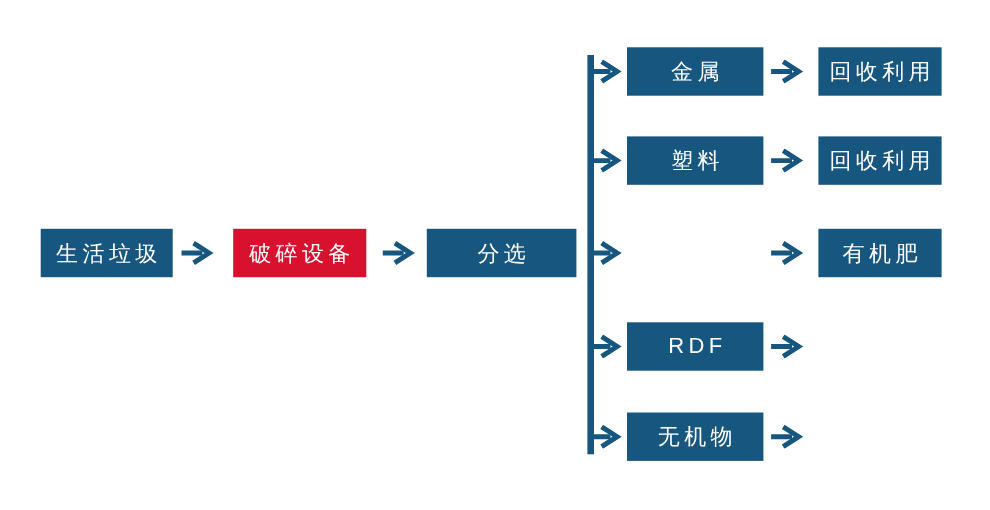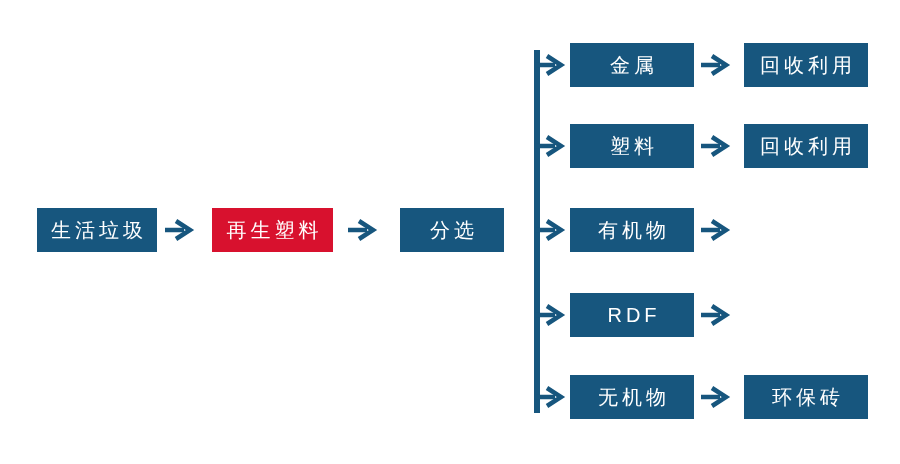--- a/index.html
+++ b/index.html
@@ -44,48 +44,48 @@
   }
   .vline{
     position:absolute;
     left:534px;top:50px;
     width:6px;height:363px;
     background:var(--blue);
   }
   
   .n-source{left:37px;top:208px;width:120px;}
   .n-process{left:212px;top:208px;width:121px;}
-  .n-sorting{left:388px;top:208px;width:104px;margin-left:12px;}
+  .n-sorting{left:388px;top:208px;width:136px;}
   .a-main1{left:163px;top:219px;}
   .a-main2{left:346px;top:219px;}
   
   .branch-row{position:absolute;left:0;width:900px;height:44px;}
   .row-0{top:43px;}
   .row-1{top:124px;padding-left:16px;}
   .row-2{top:208px;}
   .row-3{top:293px;text-align:right;}
   .row-4{top:375px;padding-left:24px;}
   .branch-row .a-branch{left:536px;top:11px;width:34px;}
   .branch-row .n-cat{left:570px;top:0;width:124px;}
   .branch-row .a-mid{left:699px;top:11px;}
-  .branch-row .n-result{left:744px;top:0;width:124px;}
+  .branch-row .n-result{left:744px;top:0;width:112px;}
 </style>
 </head>
 <body>
 
 <div class="stage">
 
   <div class="node n-source">生活垃圾</div>
 
   <svg class="arrow a-main1" viewBox="0 0 36 22">
     <path d="M2 11 L21 11"></path>
       <path d="M13 2 L27 11 L13 20"></path>
   </svg>
 
-  <div class="node red n-process">再生塑料</div>
+  <div class="node red n-process">破碎设备</div>
 
   <svg class="arrow a-main2" viewBox="0 0 36 22">
     <path d="M2 11 L21 11"></path>
       <path d="M13 2 L27 11 L13 20"></path>
   </svg>
 
   <div class="node n-sorting">分选</div>
 
   <div class="vline"></div>
 
@@ -113,25 +113,25 @@
         <path d="M13 2 L27 11 L13 20"></path>
     </svg>
     <div class="node n-result">回收利用</div>
   </div>
 
   <div class="branch-row row-2">
     <svg class="arrow a-branch" viewBox="0 0 34 22">
       <path d="M0 11 L19 11"></path>
         <path d="M11 2 L25 11 L11 20"></path>
     </svg>
-    <div class="node n-cat">有机物</div>
     <svg class="arrow a-mid" viewBox="0 0 36 22">
       <path d="M2 11 L21 11"></path>
         <path d="M13 2 L27 11 L13 20"></path>
     </svg>
+    <div class="node n-result">有机肥</div>
   </div>
 
   <div class="branch-row row-3">
     <svg class="arrow a-branch" viewBox="0 0 34 22">
       <path d="M0 11 L19 11"></path>
         <path d="M11 2 L25 11 L11 20"></path>
     </svg>
     <div class="node n-cat">RDF</div>
     <svg class="arrow a-mid" viewBox="0 0 36 22">
       <path d="M2 11 L21 11"></path>
@@ -142,16 +142,15 @@
   <div class="branch-row row-4">
     <svg class="arrow a-branch" viewBox="0 0 34 22">
       <path d="M0 11 L19 11"></path>
         <path d="M11 2 L25 11 L11 20"></path>
     </svg>
     <div class="node n-cat">无机物</div>
     <svg class="arrow a-mid" viewBox="0 0 36 22">
       <path d="M2 11 L21 11"></path>
         <path d="M13 2 L27 11 L13 20"></path>
     </svg>
-    <div class="node n-result">环保砖</div>
   </div>
 
 </div>
 
 </body></html>

